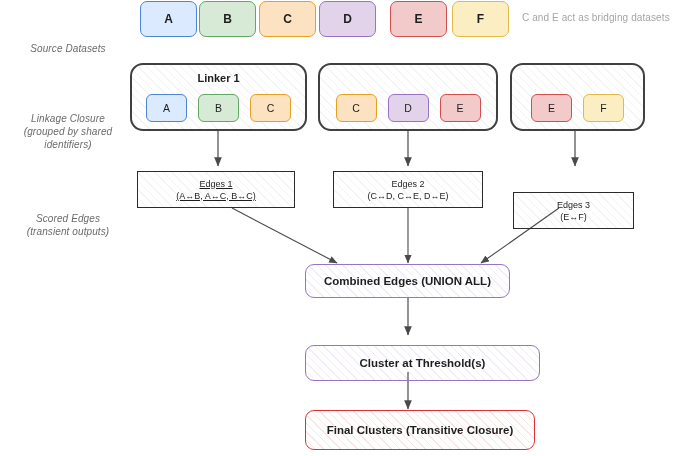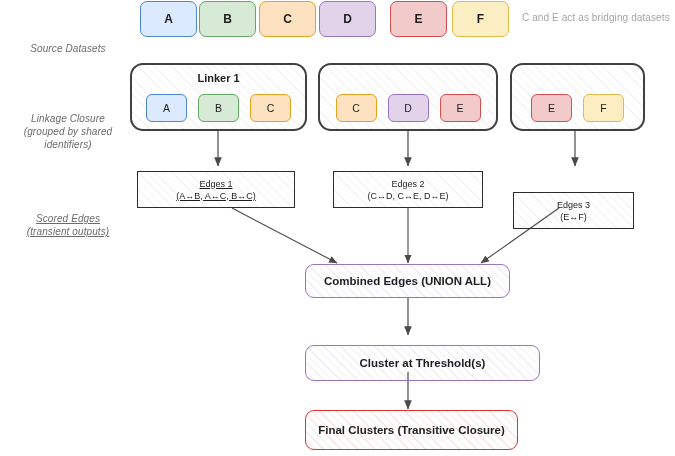--- a/index.html
+++ b/index.html
@@ -159,21 +159,21 @@
   <path d="M408,298 L408,335" stroke="#4a4a4a" stroke-width="1.2" fill="none" marker-end="url(#ah)"></path>
   <path d="M408,372 L408,409" stroke="#4a4a4a" stroke-width="1.2" fill="none" marker-end="url(#ah)"></path>
 </svg>
 
 <div class="abs lane-label" style="left:8px; top:10px; width:120px;">Source Datasets</div>
 
 <div class="abs lane-label" style="left:8px; top:80px; width:120px; white-space:pre-line;">Linkage Closure
 (grouped by shared
 identifiers)</div>
 
-<div class="abs lane-label" style="left:8px; top:180px; width:120px; white-space:pre-line;text-decoration:underline;">Scored Edges
+<div class="abs lane-label" style="left:8px; top:180px; width:120px; white-space:pre-line;">Scored Edges
 (transient outputs)</div>
 
 <div class="abs note" style="left:522px; top:12px;">C and E act as bridging datasets</div>
 
 <div class="abs chip" style="left:140px; top:1px; width:57px; height:36px; background:#dbeafe; border-color:#4c86d6;">A</div>
 <div class="abs chip" style="left:199px; top:1px; width:57px; height:36px; background:#d6ead6; border-color:#62a862;">B</div>
 <div class="abs chip" style="left:259px; top:1px; width:57px; height:36px; background:#fce2c0; border-color:#e5a221;">C</div>
 <div class="abs chip" style="left:319px; top:1px; width:57px; height:36px; background:#e3d3ea; border-color:#9775c4;">D</div>
 <div class="abs chip" style="left:390px; top:1px; width:57px; height:36px; background:#f2caca; border-color:#d05050;">E</div>
 <div class="abs chip" style="left:452px; top:1px; width:57px; height:36px; background:#fbeec2; border-color:#e0bb4a;">F</div>
@@ -214,13 +214,13 @@
 
 <div class="abs edges-box hatch" style="left:513px; top:171px; width:121px; height:37px;margin-top:21px;">
   <div>Edges 3</div>
   <div>(E↔F)</div>
 </div>
 
 <div class="abs pipe-node pipe-purple hatch-purple" style="left:305px; top:264px; width:205px; height:34px;text-align:center;">Combined Edges (UNION ALL)</div>
 
 <div class="abs pipe-node pipe-purple hatch-purple" style="left:305px; top:345px; width:235px; height:36px;">Cluster at Threshold(s)</div>
 
-<div class="abs pipe-node pipe-red hatch-red" style="left:305px; top:410px; width:213px; height:40px;">Final Clusters (Transitive Closure)</div>
+<div class="abs pipe-node pipe-red hatch-red" style="left:305px; top:410px; width:230px; height:40px;">Final Clusters (Transitive Closure)</div>
 
 </body></html>

